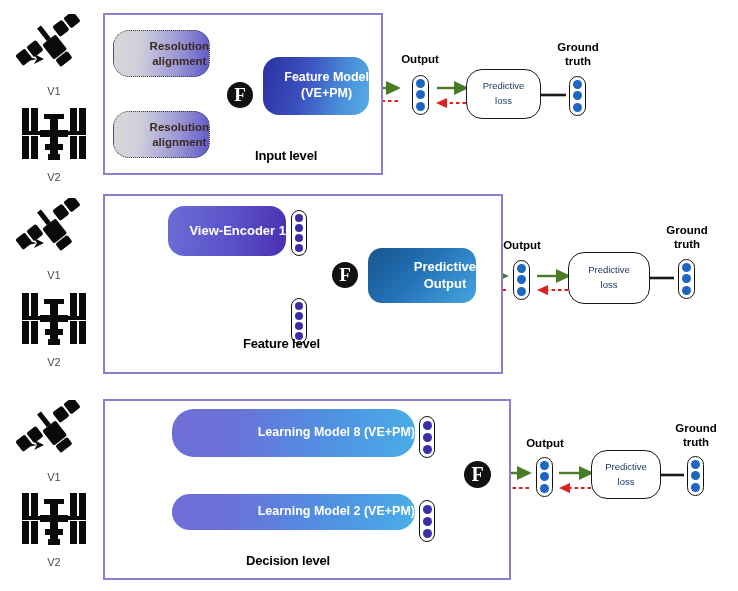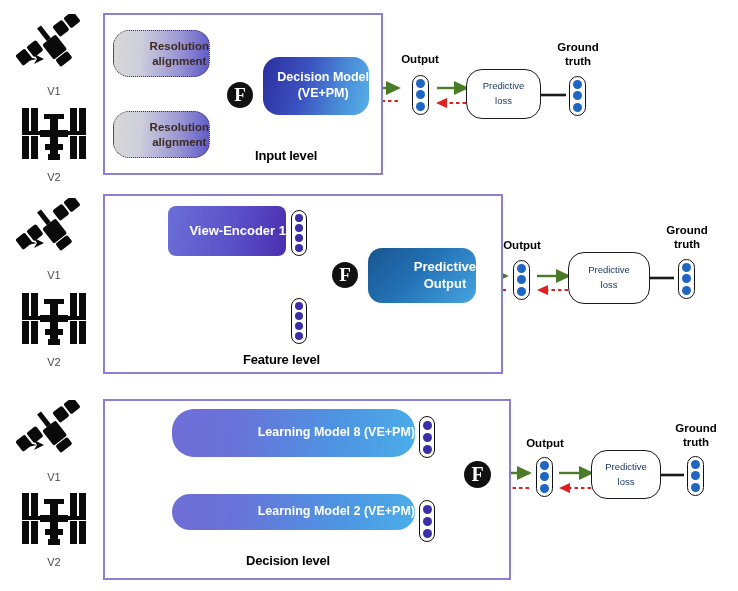--- a/index.html
+++ b/index.html
@@ -65,21 +65,21 @@
     font-size: 11.5px;
   }
   .rbox.learning-input {
     background: linear-gradient(105deg, #2b2f9e 0%, #3b52c0 40%, #4a90d9 75%, #57b0e8 100%);
     font-size: 12.5px;
     border-radius: 16px;
   }
   .rbox.view-encoder {
     background: linear-gradient(100deg, #6b6ed6 0%, #5b51c9 55%, #4a2fb0 100%);
     font-size: 13px;
-    border-radius: 8px;
+    border-radius: 16px;
   }
   .rbox.predictive-model {
     background: linear-gradient(135deg, #18558f 0%, #2371b5 45%, #45a5e0 100%);
     font-size: 13px;
     border-radius: 14px;
   }
   .rbox.learning-decision {
     background: linear-gradient(95deg, #6f6fd6 0%, #6a72d8 25%, #4f92e2 65%, #4aade8 100%);
     font-size: 12.5px;
     border-radius: 22px;
@@ -383,21 +383,21 @@
       <span>alignment</span>
     </span>
   </div>
 
   <div class="fcircle" style="left:227px; top:82px; width:26px; height:26px; font-size:19px;">
     <span>F</span>
   </div>
 
   <div class="rbox learning-input" style="left:263px; top:57px; width:106px; height:58px;">
     <span>
-      <span>Decision Model</span><br>
+      <span>Feature Model</span><br>
       <span>(VE+PM)</span>
     </span>
   </div>
 
   <div class="panel-title" style="left:255px; top:148px;">Input level</div>
 
   <div class="caption" style="left:396px; top:53px; width:48px;">Output</div>
   <div class="nodestack" style="left:412px; top:75px; width:17px; height:40px;">
     <span class="dot" style="width:9px;height:9px;"></span>
     <span class="dot" style="width:9px;height:9px;"></span>
@@ -442,21 +442,21 @@
     <span>F</span>
   </div>
 
   <div class="rbox predictive-model" style="left:368px; top:248px; width:108px; height:55px;">
     <span>
       <span>Predictive</span><br>
       <span>Output</span>
     </span>
   </div>
 
-  <div class="panel-title" style="left:243px; top:352px;">Feature level</div>
+  <div class="panel-title" style="left:243px; top:336px;">Feature level</div>
 
   <div class="caption" style="left:498px; top:239px; width:48px;">Output</div>
   <div class="nodestack" style="left:513px; top:260px; width:17px; height:40px;">
     <span class="dot" style="width:9px;height:9px;"></span>
     <span class="dot" style="width:9px;height:9px;"></span>
     <span class="dot" style="width:9px;height:9px;"></span>
   </div>
 
   <div class="loss-box" style="left:568px; top:252px; width:82px; height:52px;">
     <span>Predictive</span>

